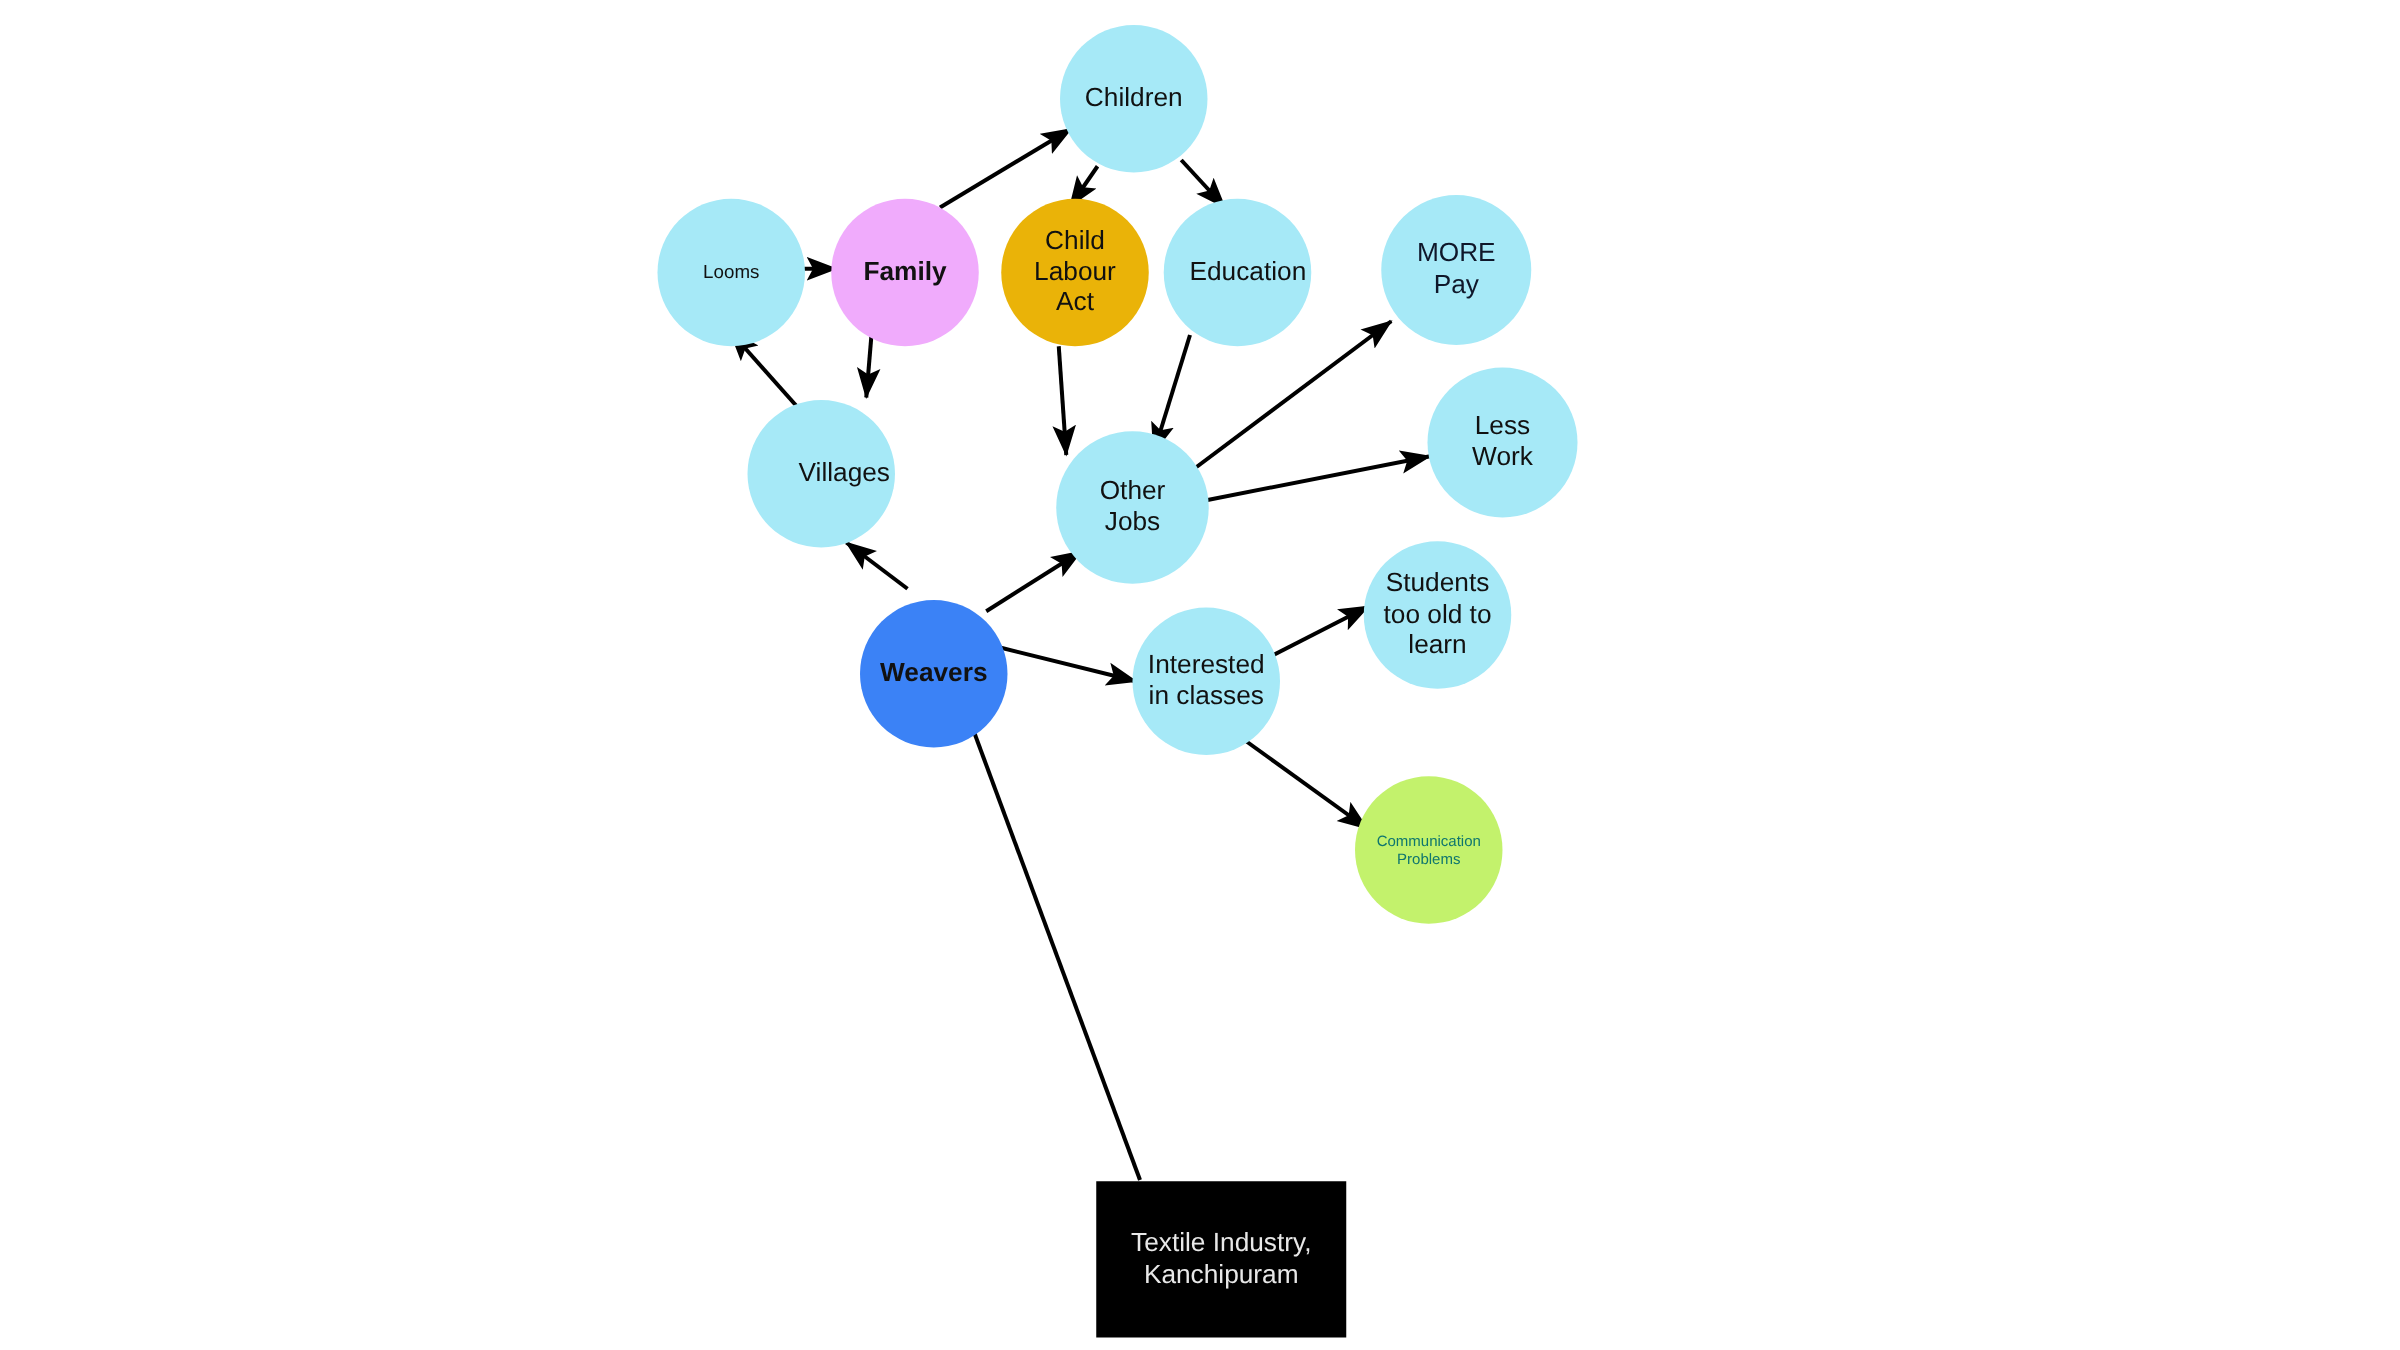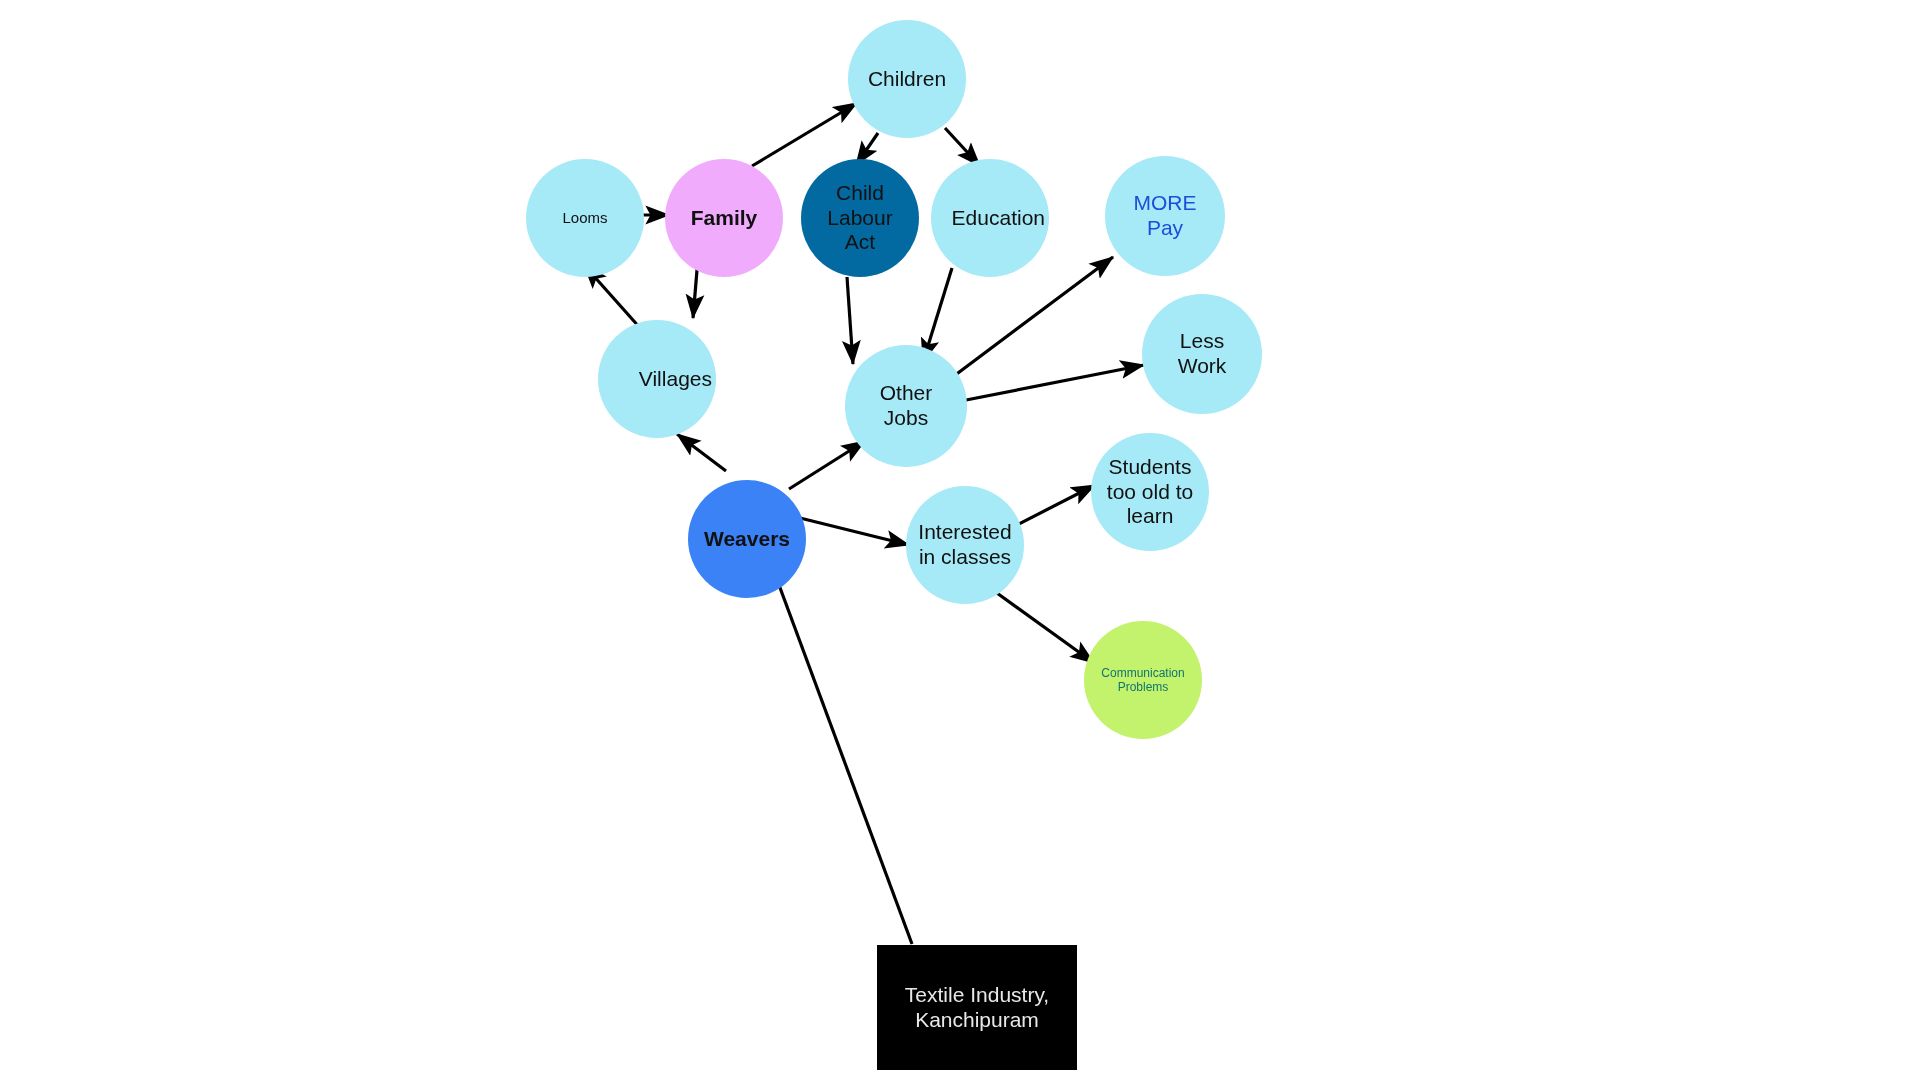--- a/index.html
+++ b/index.html
@@ -79,25 +79,25 @@
         <line x1="783" y1="518" x2="892" y2="545" stroke="#000000" stroke-width="3.2" stroke-linecap="butt" marker-end="url(#arrowhead)"></line>
         <line x1="994" y1="528" x2="1078" y2="485" stroke="#000000" stroke-width="3.2" stroke-linecap="butt" marker-end="url(#arrowhead)"></line>
         <line x1="973" y1="588" x2="1077" y2="663" stroke="#000000" stroke-width="3.2" stroke-linecap="butt" marker-end="url(#arrowhead)"></line>
         <line x1="895" y1="944" x2="752" y2="558" stroke="#000000" stroke-width="3.2" stroke-linecap="butt" marker-end="url(#arrowhead)"></line>
       </g>
   </svg>
   <div id="nodes-layer">
       <div class="node circle" style="left: 831px; top: 20px; width: 118px; height: 118px; background: rgb(166, 233, 247); color: rgb(17, 17, 17); font-size: 21px; font-weight: 400;"><span class="node-label">Children</span></div>
       <div class="node circle" style="left: 509px; top: 159px; width: 118px; height: 118px; background: rgb(166, 233, 247); color: rgb(17, 17, 17); font-size: 15px; font-weight: 400;"><span class="node-label">Looms</span></div>
       <div class="node circle" style="left: 648px; top: 159px; width: 118px; height: 118px; background: #f0abfc; color: rgb(17, 17, 17); font-size: 21px; font-weight: 700;"><span class="node-label">Family</span></div>
-      <div class="node circle" style="left: 784px; top: 159px; width: 118px; height: 118px; background: #0369a1; color: rgb(17, 17, 17); font-size: 21px; font-weight: 400;"><span class="node-label">Child
+      <div class="node circle" style="left: 784px; top: 159px; width: 118px; height: 118px; background: #eab308; color: rgb(17, 17, 17); font-size: 21px; font-weight: 400;"><span class="node-label">Child
 Labour
 Act</span></div>
       <div class="node circle" style="left: 914px; top: 159px; width: 118px; height: 118px; background: rgb(166, 233, 247); color: rgb(17, 17, 17); font-size: 21px; font-weight: 400; text-align: right;"><span class="node-label">Education</span></div>
-      <div class="node circle" style="left: 1088px; top: 156px; width: 120px; height: 120px; background: rgb(166, 233, 247); color: #1d4ed8; font-size: 21px; font-weight: 400;"><span class="node-label">MORE
+      <div class="node circle" style="left: 1088px; top: 156px; width: 120px; height: 120px; background: rgb(166, 233, 247); color: #0f172a; font-size: 21px; font-weight: 400;"><span class="node-label">MORE
 Pay</span></div>
       <div class="node circle" style="left: 581px; top: 320px; width: 118px; height: 118px; background: rgb(166, 233, 247); color: rgb(17, 17, 17); font-size: 21px; font-weight: 400; text-align: right;"><span class="node-label">Villages</span></div>
       <div class="node circle" style="left: 828px; top: 345px; width: 122px; height: 122px; background: rgb(166, 233, 247); color: rgb(17, 17, 17); font-size: 21px; font-weight: 400;"><span class="node-label">Other
 Jobs</span></div>
       <div class="node circle" style="left: 1125px; top: 294px; width: 120px; height: 120px; background: rgb(166, 233, 247); color: rgb(17, 17, 17); font-size: 21px; font-weight: 400;"><span class="node-label">Less
 Work</span></div>
       <div class="node circle" style="left: 671px; top: 480px; width: 118px; height: 118px; background: #3b82f6; color: rgb(17, 17, 17); font-size: 21px; font-weight: 700;"><span class="node-label">Weavers</span></div>
       <div class="node circle" style="left: 889px; top: 486px; width: 118px; height: 118px; background: rgb(166, 233, 247); color: rgb(17, 17, 17); font-size: 21px; font-weight: 400;"><span class="node-label">Interested
 in classes</span></div>
       <div class="node circle" style="left: 1074px; top: 433px; width: 118px; height: 118px; background: rgb(166, 233, 247); color: rgb(17, 17, 17); font-size: 21px; font-weight: 400;"><span class="node-label">Students

